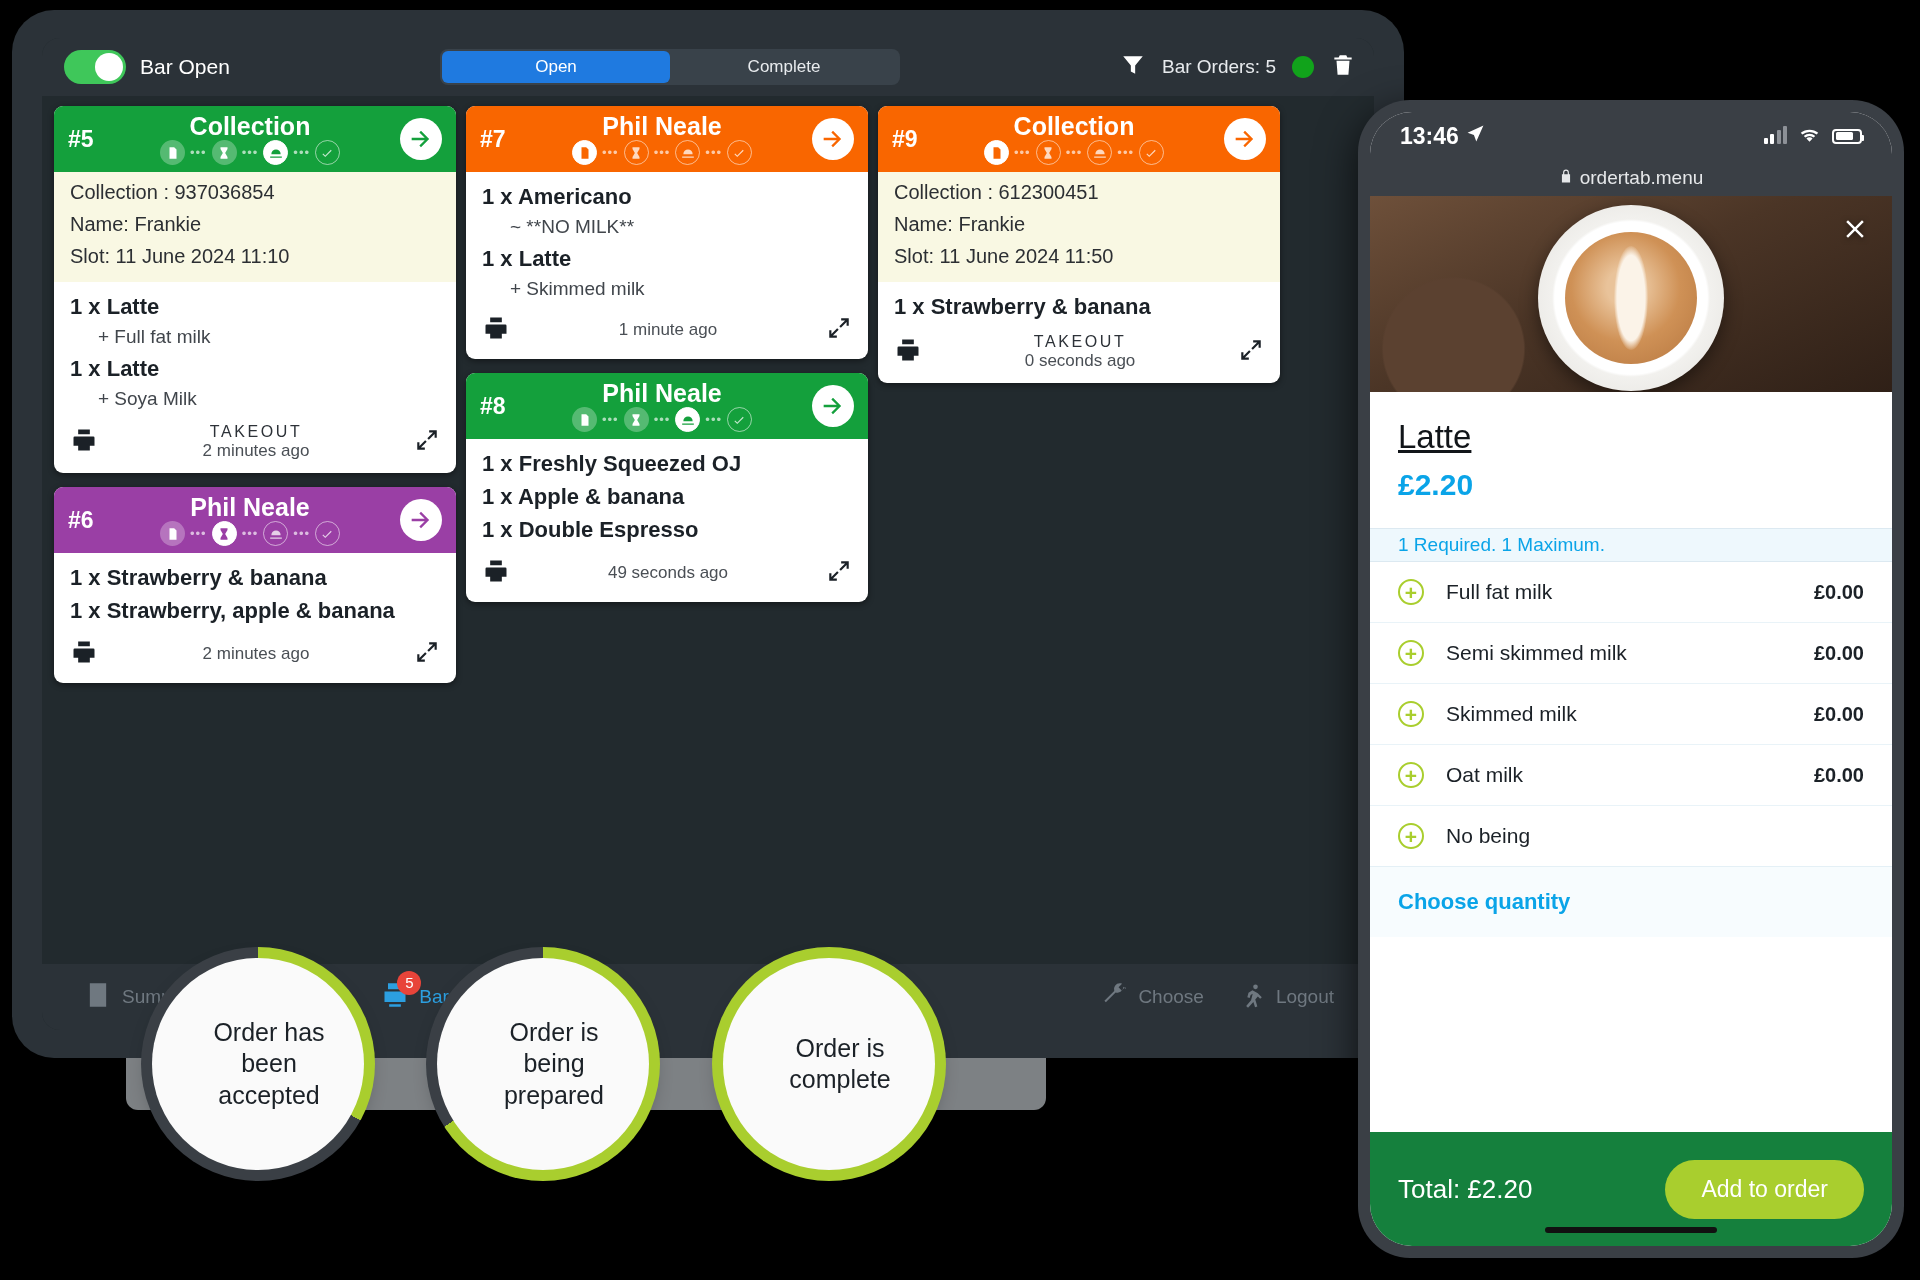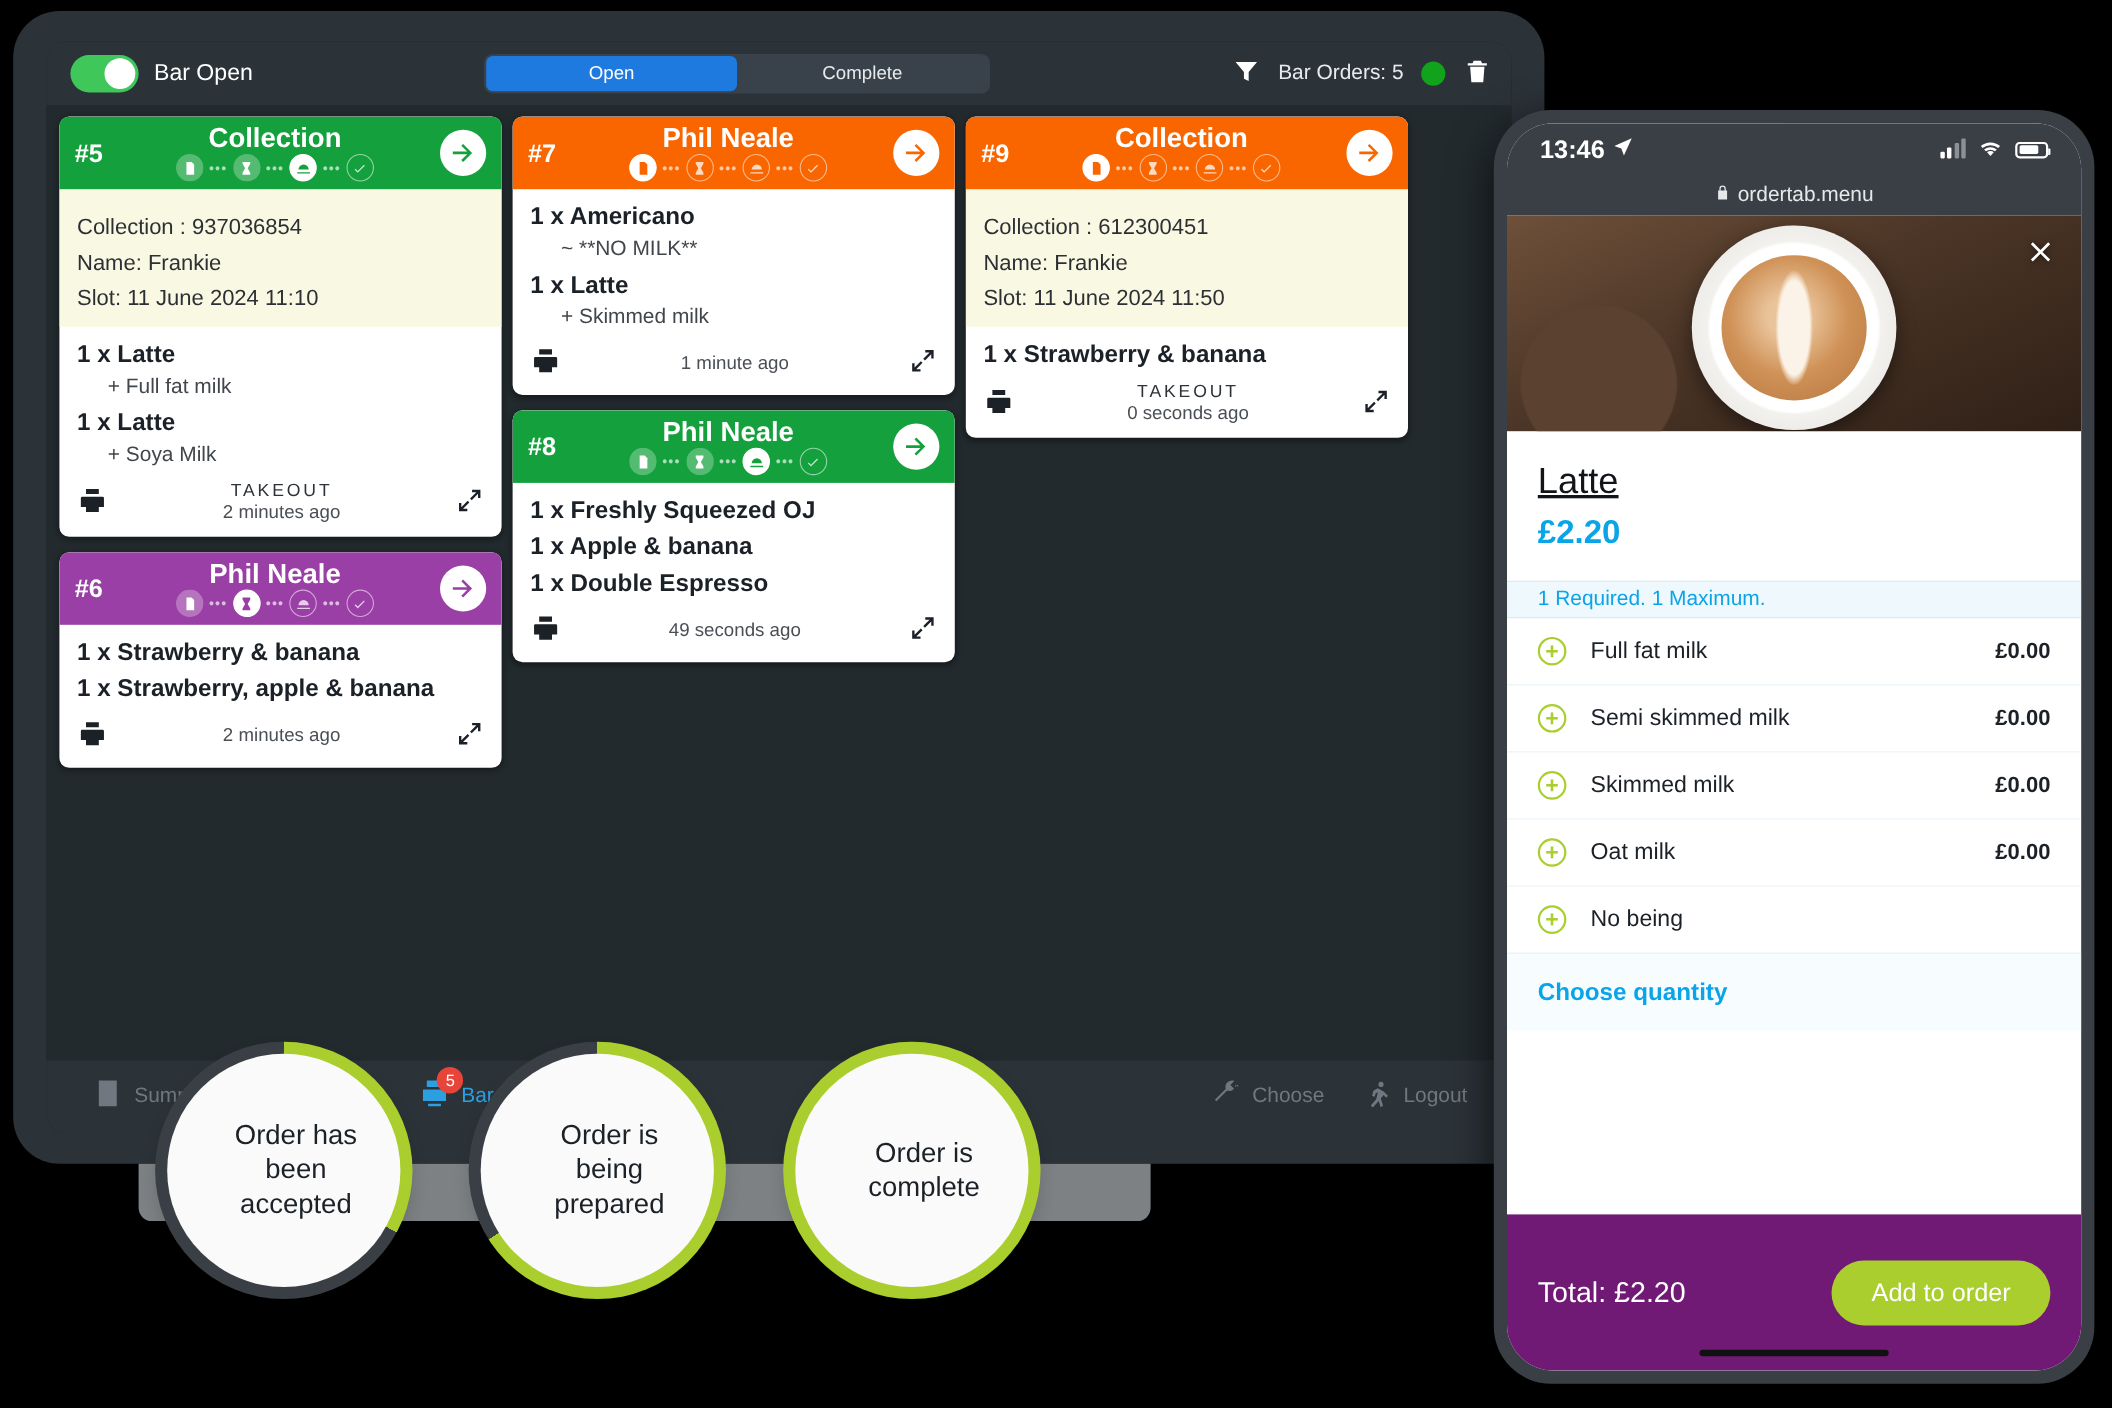--- a/index.html
+++ b/index.html
@@ -111,21 +111,21 @@
   .arrow-btn{
     width:42px;height:42px;border-radius:50%;background:#fff;flex:none;
     display:flex;align-items:center;justify-content:center;
   }
   .card-head.green .arrow-btn svg{ fill:#14a03c; }
   .card-head.orange .arrow-btn svg{ fill:#f96600; }
   .card-head.purple .arrow-btn svg{ fill:#9a3fa5; }
   .arrow-btn svg{ width:28px;height:28px; }
 
   .meta{
-    background:#f9f8e3; padding:19px 16px 10px;
+    background:#f9f8e3; padding:4px 16px 10px;
   }
   .meta div{ font-size:20px; color:#2c2f33; line-height:1.6; }
 
   .items{ padding:8px 16px 4px; }
   .item{ font-size:22px; font-weight:bold; color:#1b2127; line-height:1.5; }
   .mod{ font-size:19px; color:#41464c; line-height:1.5; padding-left:28px; }
 
   .card-foot{
     display:flex; align-items:center; padding:6px 16px 12px; min-height:52px;
   }
@@ -261,22 +261,22 @@
     display:flex;align-items:center;justify-content:center;
     color:#a9ce2e; font-size:21px; line-height:1; margin-right:22px; flex:none;
     font-weight:bold;
   }
   .opt-price{ margin-left:auto; font-weight:bold; font-size:20px; color:#1b2127; }
   .ph-quantity{
     padding:22px 28px; font-size:22px; color:#0aa4e8; font-weight:bold;
     background:#f7fcfe; border-top:1px solid #e4f0f6;
   }
   .ph-footer{
-    position:absolute; left:0; right:0; bottom:0; height:142px;
-    background:#701a75; display:flex; align-items:center; padding:12px 28px;
+    position:absolute; left:0; right:0; bottom:0; height:114px;
+    background:#15803d; display:flex; align-items:center; padding:12px 28px;
   }
   .ph-total{ color:#fff; font-size:26px; }
   .add-btn{
     margin-left:auto; background:#a9ce2e; color:#fff; font-size:23px;
     padding:16px 36px; border-radius:34px;
   }
   .home-ind{
     position:absolute; left:50%; transform:translateX(-50%); bottom:13px;
     width:172px; height:6px; border-radius:3px; background:#111;
   }

